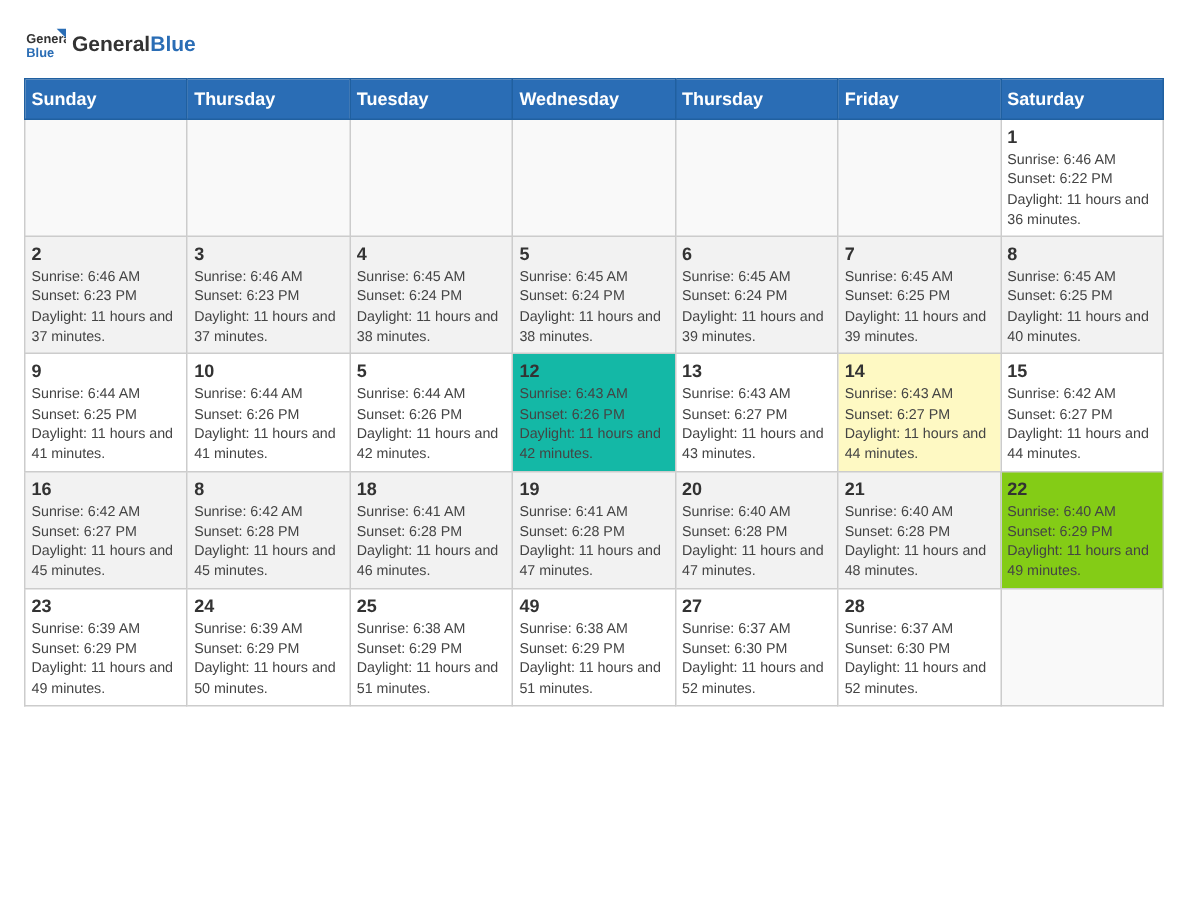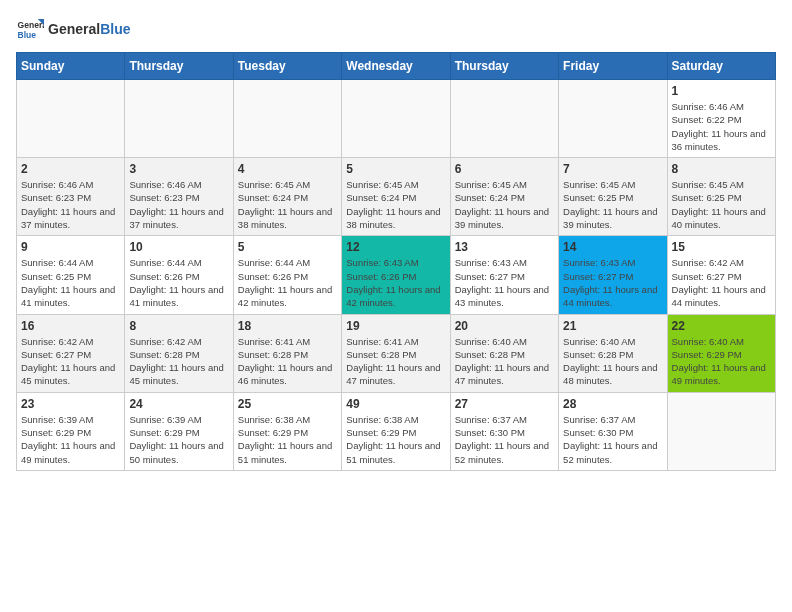--- a/index.html
+++ b/index.html
@@ -194,21 +194,21 @@
           <div class="day-info" style="white-space: pre-line;">Sunrise: 6:43 AM
 Sunset: 6:26 PM
 Daylight: 11 hours and 42 minutes.</div>
         </td>
         <td style="background: rgb(255, 255, 255); margin-top: 46px;">
           <span class="day-number">13</span>
           <div class="day-info" style="white-space: pre-line;">Sunrise: 6:43 AM
 Sunset: 6:27 PM
 Daylight: 11 hours and 43 minutes.</div>
         </td>
-        <td style="background: #0ea5e9;">
+        <td style="background: #fef9c3;">
           <span class="day-number">14</span>
           <div class="day-info" style="white-space: pre-line;">Sunrise: 6:43 AM
 Sunset: 6:27 PM
 Daylight: 11 hours and 44 minutes.</div>
         </td>
         <td style="background: rgb(255, 255, 255);">
           <span class="day-number">15</span>
           <div class="day-info" style="white-space: pre-line;">Sunrise: 6:42 AM
 Sunset: 6:27 PM
 Daylight: 11 hours and 44 minutes.</div>

